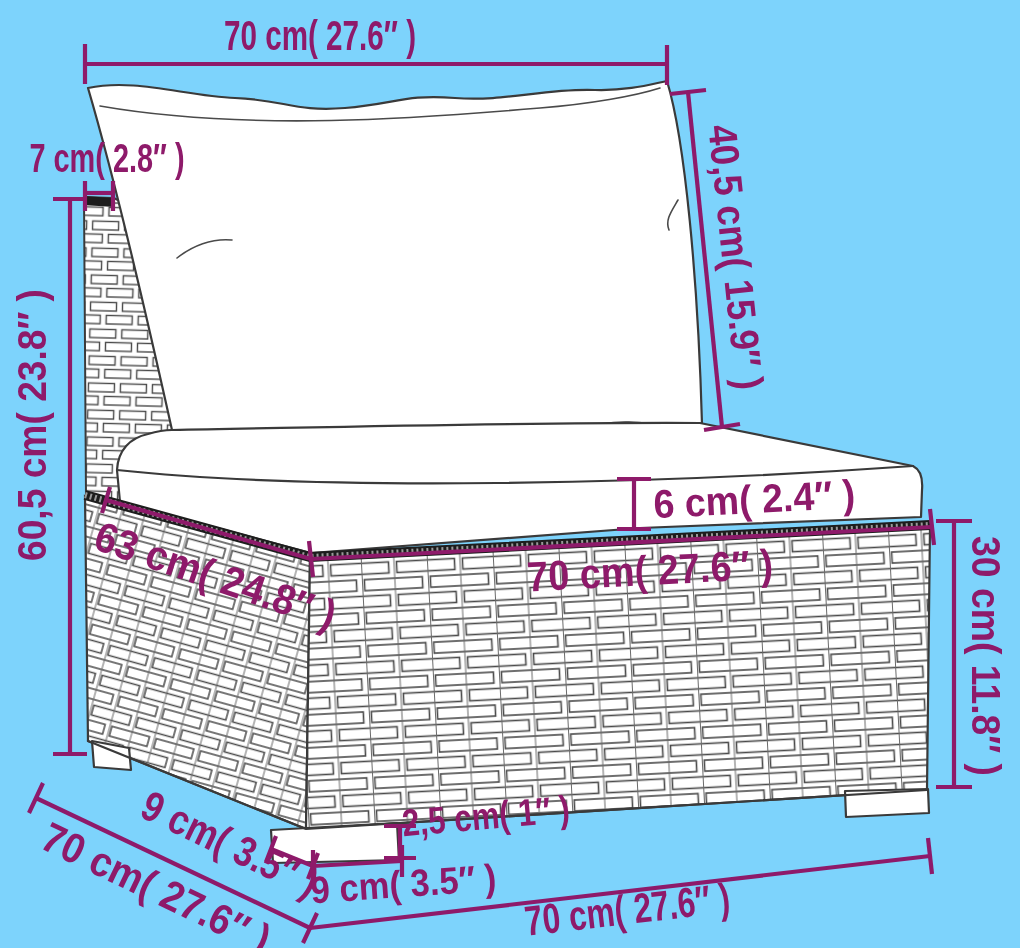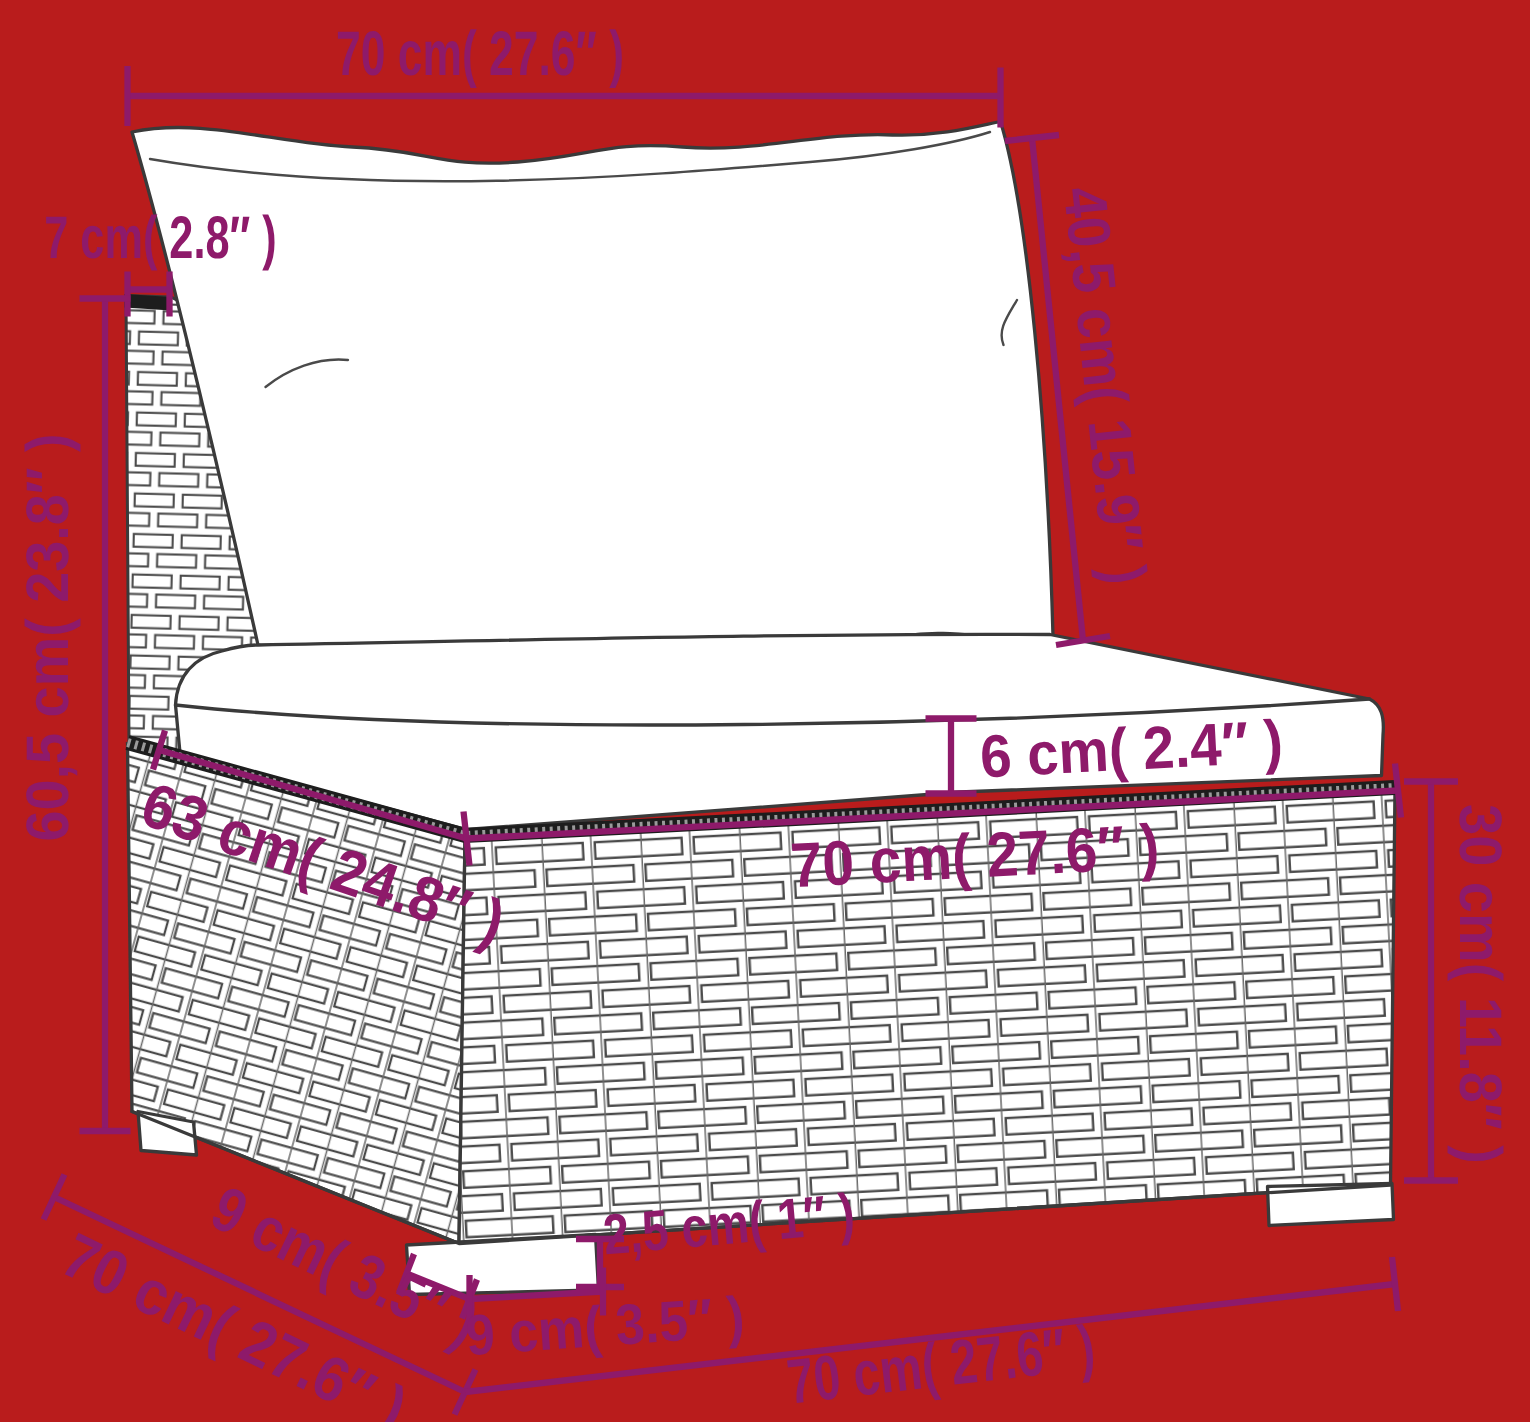--- a/index.html
+++ b/index.html
@@ -1,19 +1,19 @@
 <!DOCTYPE html>
 <html><head>
 <meta charset="utf-8">
 <style>
   html,body{margin:0;padding:0;background:#ffffff;}
   #stage{
     position:relative;
     width:1020px;height:948px;
-    background:#b91c1c;
+    background:#7dd3fc;
     overflow:hidden;
     font-family:"Liberation Sans","DejaVu Sans",sans-serif;
   }
   svg{display:block;}
   .dim-text{
     font-family:"Liberation Sans","DejaVu Sans",sans-serif;
     font-weight:700;
     fill:#8e1a6a;
   }
   .dim-line{stroke:#8e1a6a;stroke-width:4.2;fill:none;stroke-linecap:butt;}

